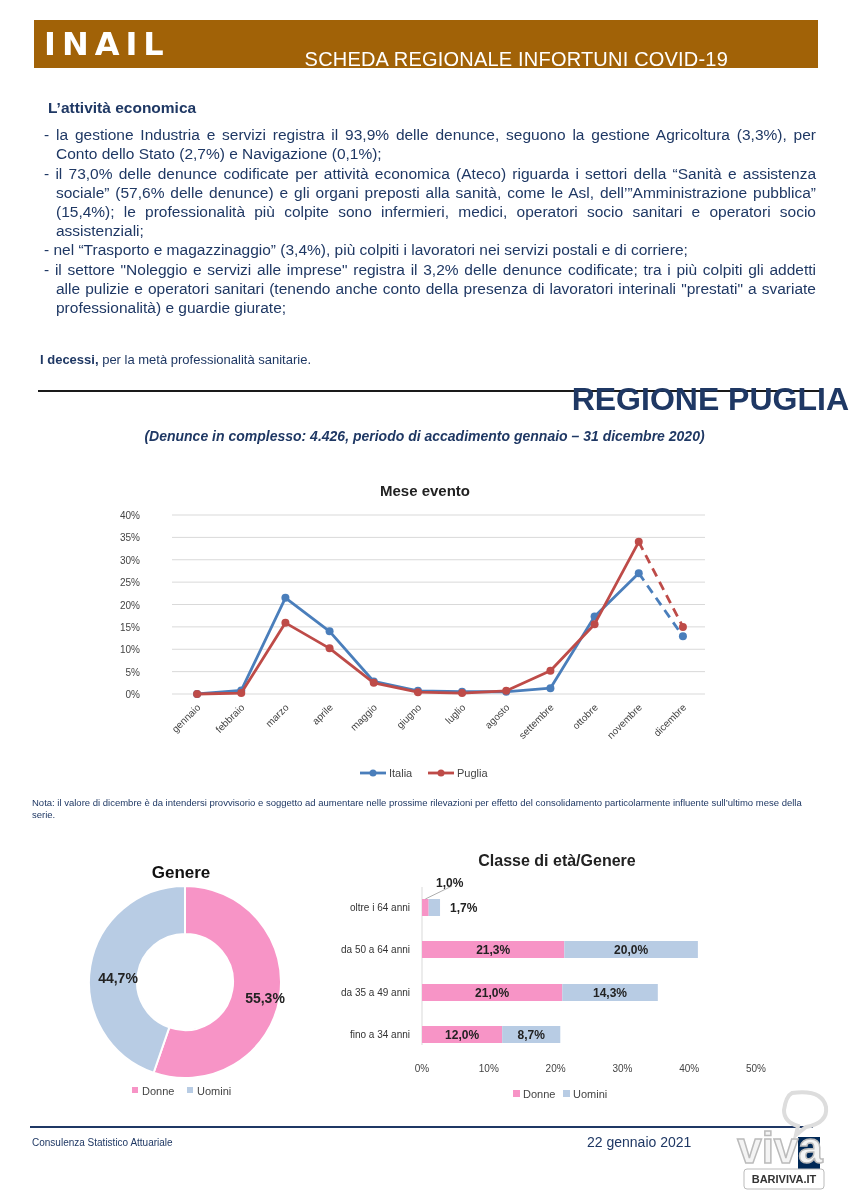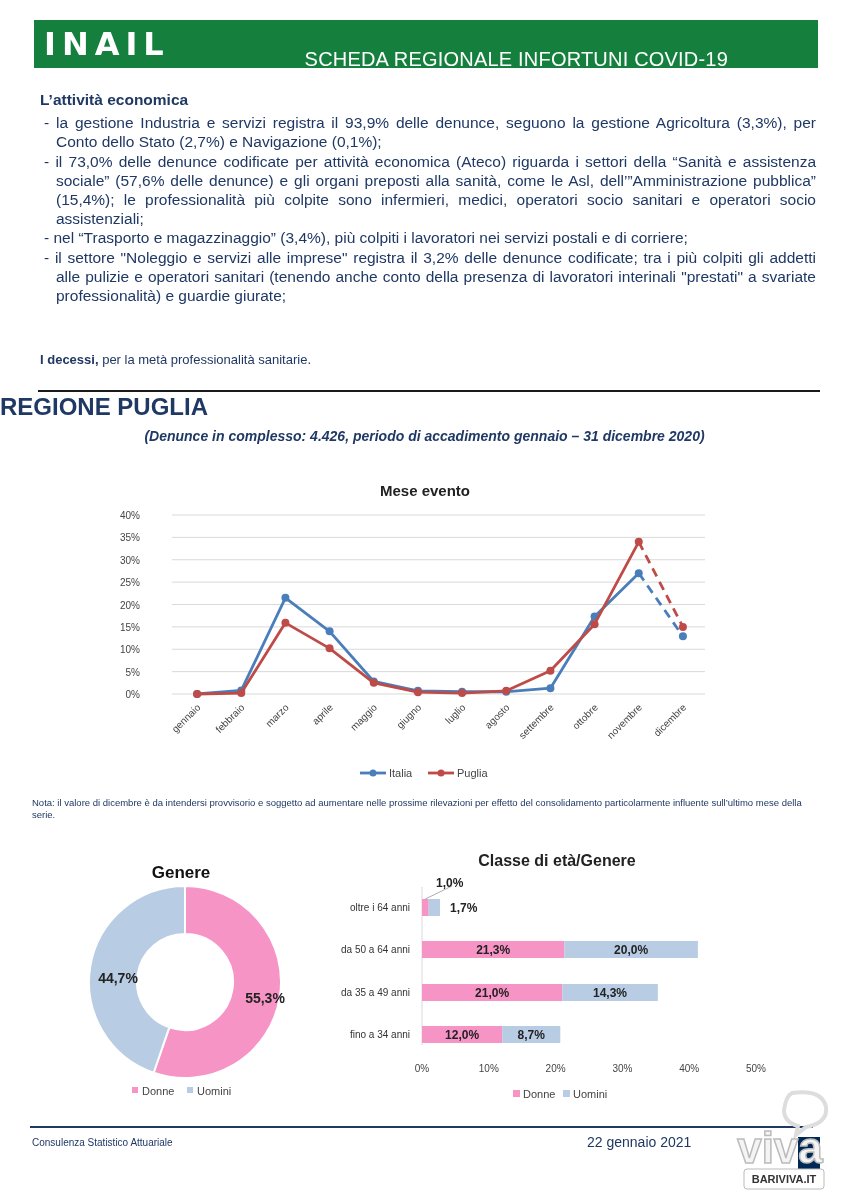--- a/index.html
+++ b/index.html
@@ -1,27 +1,27 @@
 <!DOCTYPE html>
 <html><head>
 <meta charset="utf-8">
 <style>
   html, body { margin:0; padding:0; background:#fff; }
   body { width:849px; height:1200px; position:relative; overflow:hidden; font-family:"DejaVu Sans", sans-serif; color:#1f3864; }
-  .header { position:absolute; left:34px; top:20px; width:784px; height:48px; background:#15803d; }
+  .header { position:absolute; left:34px; top:20px; width:784px; height:48px; background:#a16207; }
   .logo { position:absolute; left:10px; top:5px; color:#fff; font-family:"DejaVu Sans", sans-serif; font-weight:bold; font-size:32px; letter-spacing:6px; line-height:38px; }
   .header-title { position:absolute; right:90px; top:28px; color:#fff; font-family:"Liberation Sans", sans-serif; font-size:20px; letter-spacing:0.2px;text-align:center; }
   .section { position:absolute; left:40px; top:90px; width:780px; font-family:"Liberation Sans", sans-serif; font-size:15.5px; line-height:19.2px; color:#1f3864; }
-  .section h3 { margin:0; font-size:15.5px; font-weight:bold; }
+  .section h3 { margin:8px; font-size:15.5px; font-weight:bold; }
   .section ul { list-style:none; margin:4px; padding:0; }
   .section li { text-indent:-12px; padding-left:12px; text-align:justify; }
   .decessi { position:absolute; left:40px; top:352px; font-family:"Liberation Sans", sans-serif; font-size:13px; color:#1f3864; }
   .decessi b { font-weight:bold; }
   .rule { position:absolute; left:38px; width:782px; height:2px; background:#1a1a1a; }
-  .region-title { position:absolute; left:0; width:849px; top:393px; text-align:left; font-family:"Liberation Sans", sans-serif; font-weight:bold; font-size:24px; color:#1f3864; }
+  .region-title { position:absolute; left:0; width:849px; top:381px; text-align:right; font-family:"Liberation Sans", sans-serif; font-weight:bold; font-size:32px; color:#1f3864; }
   .region-sub { position:absolute; left:0; width:849px; top:428px; text-align:center; font-family:"Liberation Sans", sans-serif; font-weight:bold; font-style:italic; font-size:14px; color:#1f3864; }
   svg text { font-family:"Liberation Sans", sans-serif; }
   .note { position:absolute; left:32px; top:797px; width:790px; font-family:"Liberation Sans", sans-serif; font-size:9.5px; line-height:12px; color:#1f3864; }
   .footer-rule { position:absolute; left:30px; top:1126px; width:783px; height:2px; background:#1f3864; }
   .footer-left { position:absolute; left:32px; top:1137px; font-family:"Liberation Sans", sans-serif; font-size:10px; color:#1f3864; }
   .footer-right { position:absolute; left:587px; top:1134px; font-family:"Liberation Sans", sans-serif; font-size:14px; color:#1f3864; }
   .wm { position:absolute; left:730px; top:1085px; width:110px; height:110px; }
 </style>
 </head>
 <body>

